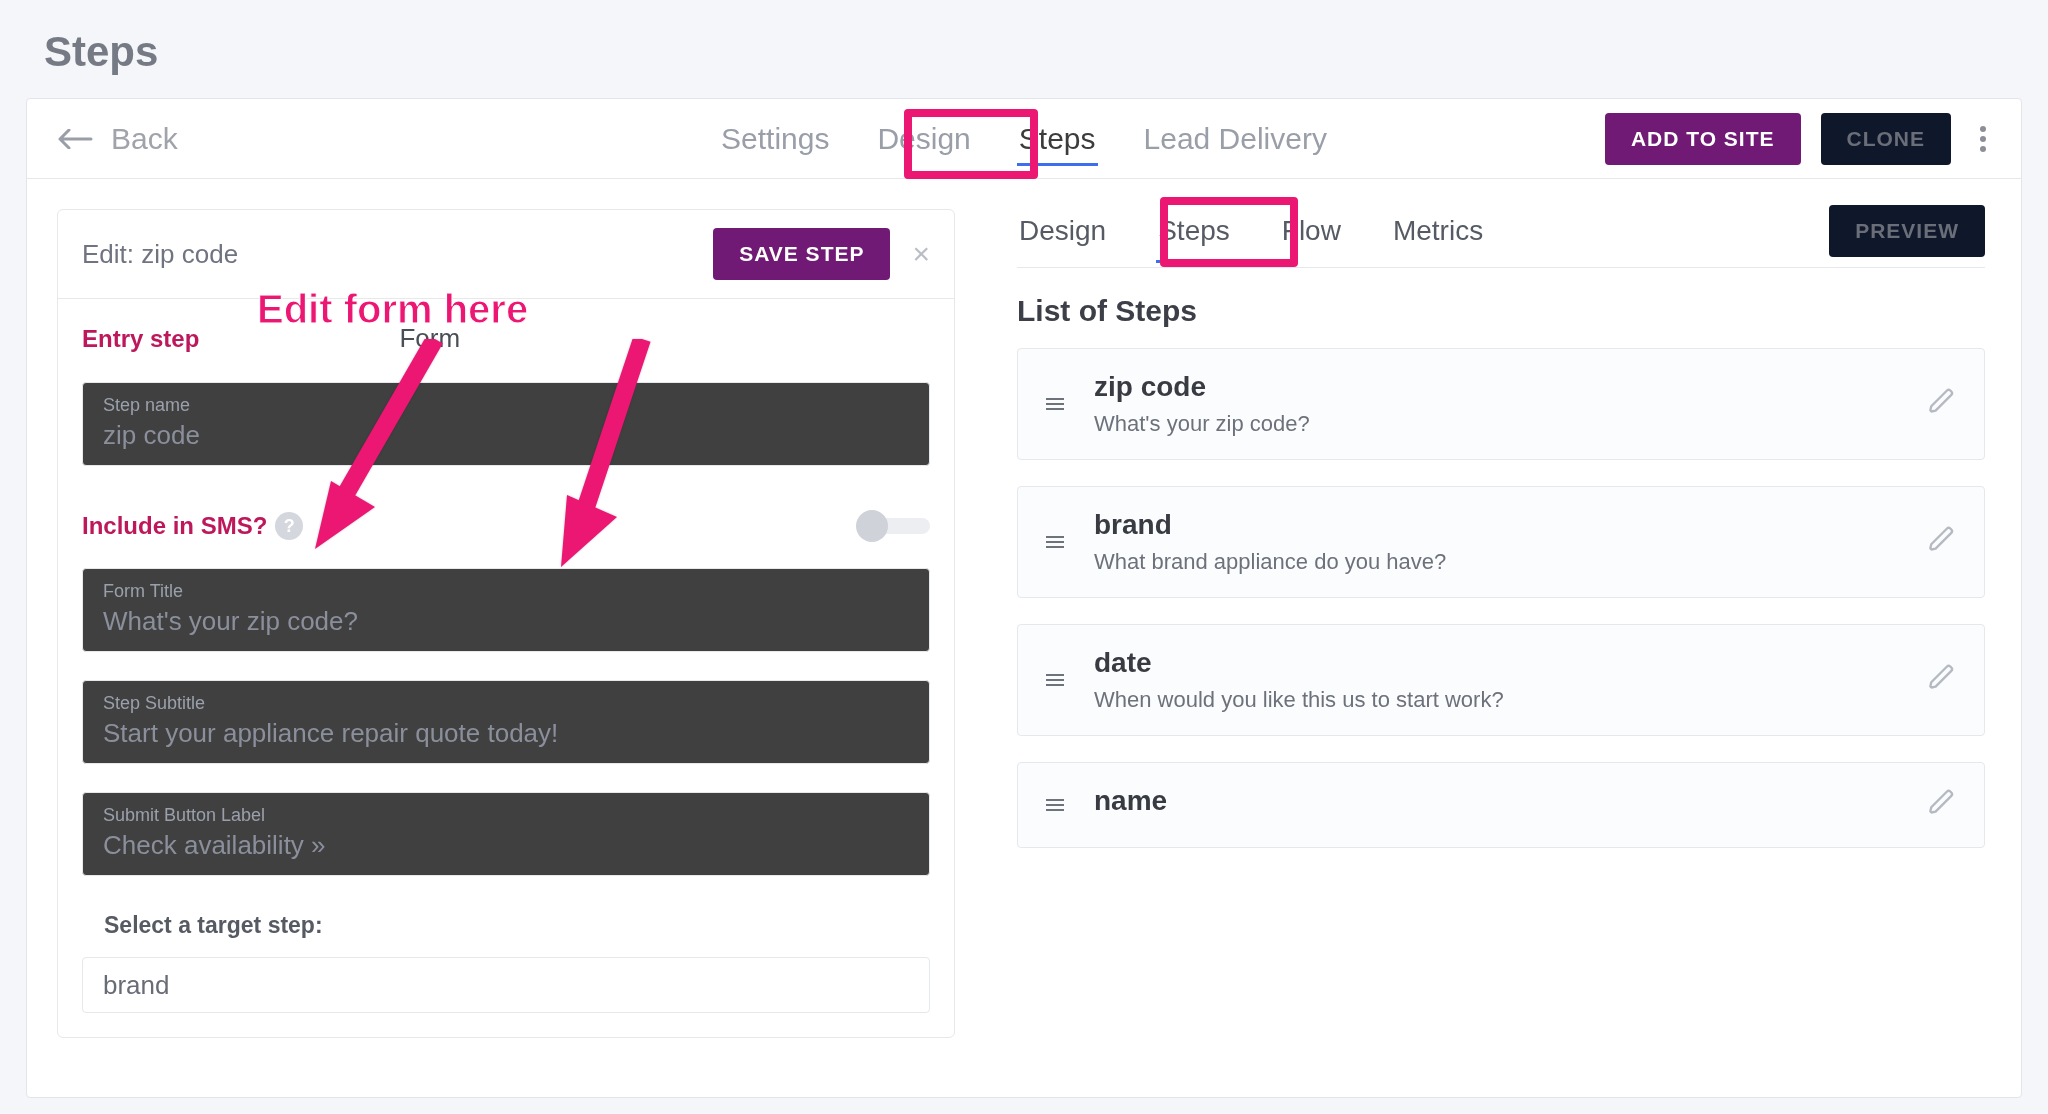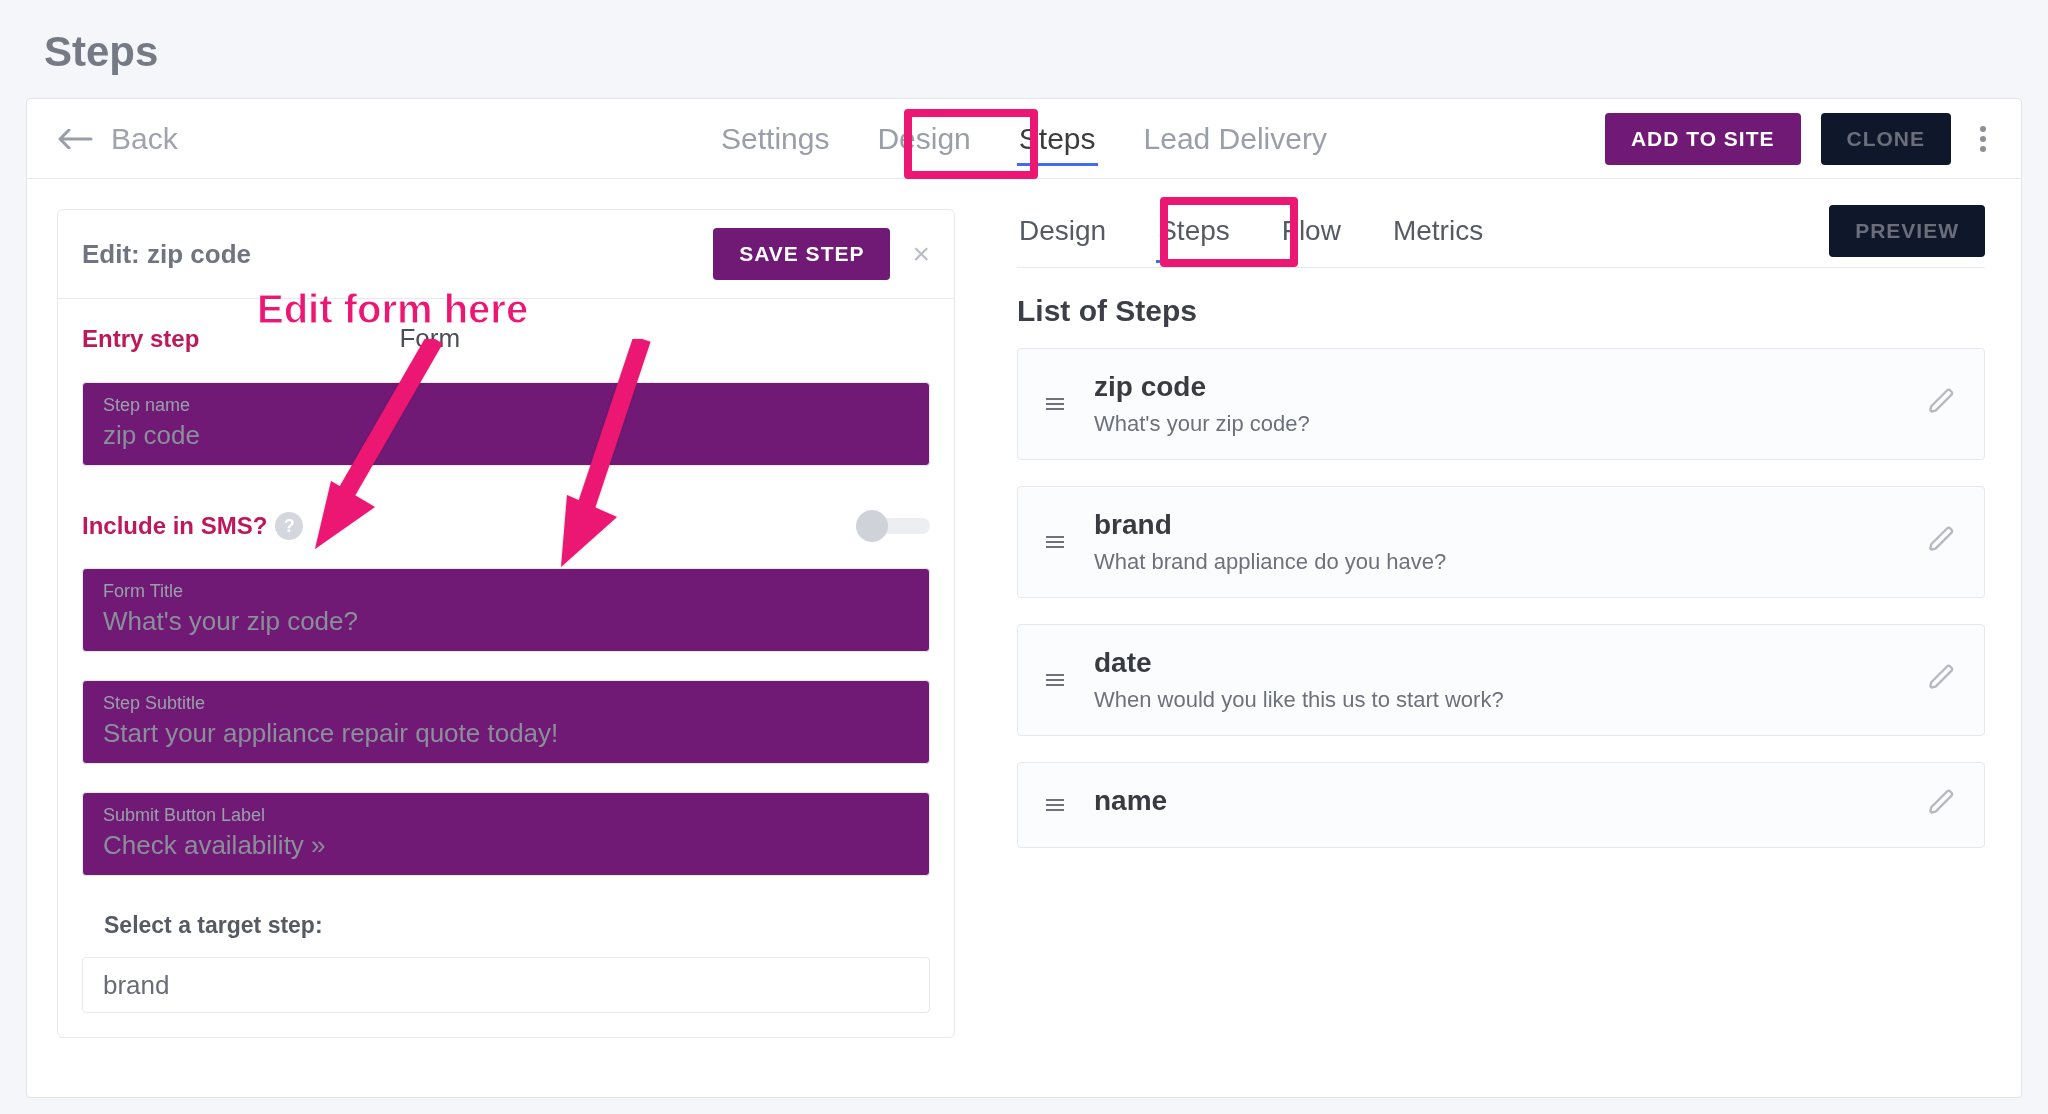--- a/index.html
+++ b/index.html
@@ -116,21 +116,21 @@
     background: #fff;
   }
   .edit-header {
     display: flex;
     align-items: center;
     border-bottom: 1px solid #e6e8ec;
     padding: 18px 24px;
   }
   .edit-header .title {
     font-size: 26px;
-    font-weight: 700;
+    font-weight: 400;
     color: #6f7480;
   }
   .edit-header .actions { margin-left: auto; display: flex; align-items: center; gap: 22px; }
   .close-x { color: #b9bdc6; font-size: 30px; cursor: pointer; line-height: 1; }
 
   .edit-body { padding: 24px; }
   .row-label {
     font-size: 24px;
     font-weight: 700;
     color: #be185d;
@@ -142,21 +142,21 @@
   }
   .form-chip {
     font-size: 26px;
     color: #4a4e57;
   }
 
   .field {
     margin-top: 28px;
     border: 1px solid #e6e8ec;
     border-radius: 4px;
-    background: #701a75;
+    background: #404040;
     padding: 12px 20px 14px;
   }
   .field label {
     display: block;
     font-size: 18px;
     color: #9aa0ab;
     margin-bottom: 4px;
   }
   .field input {
     width: 100%;

